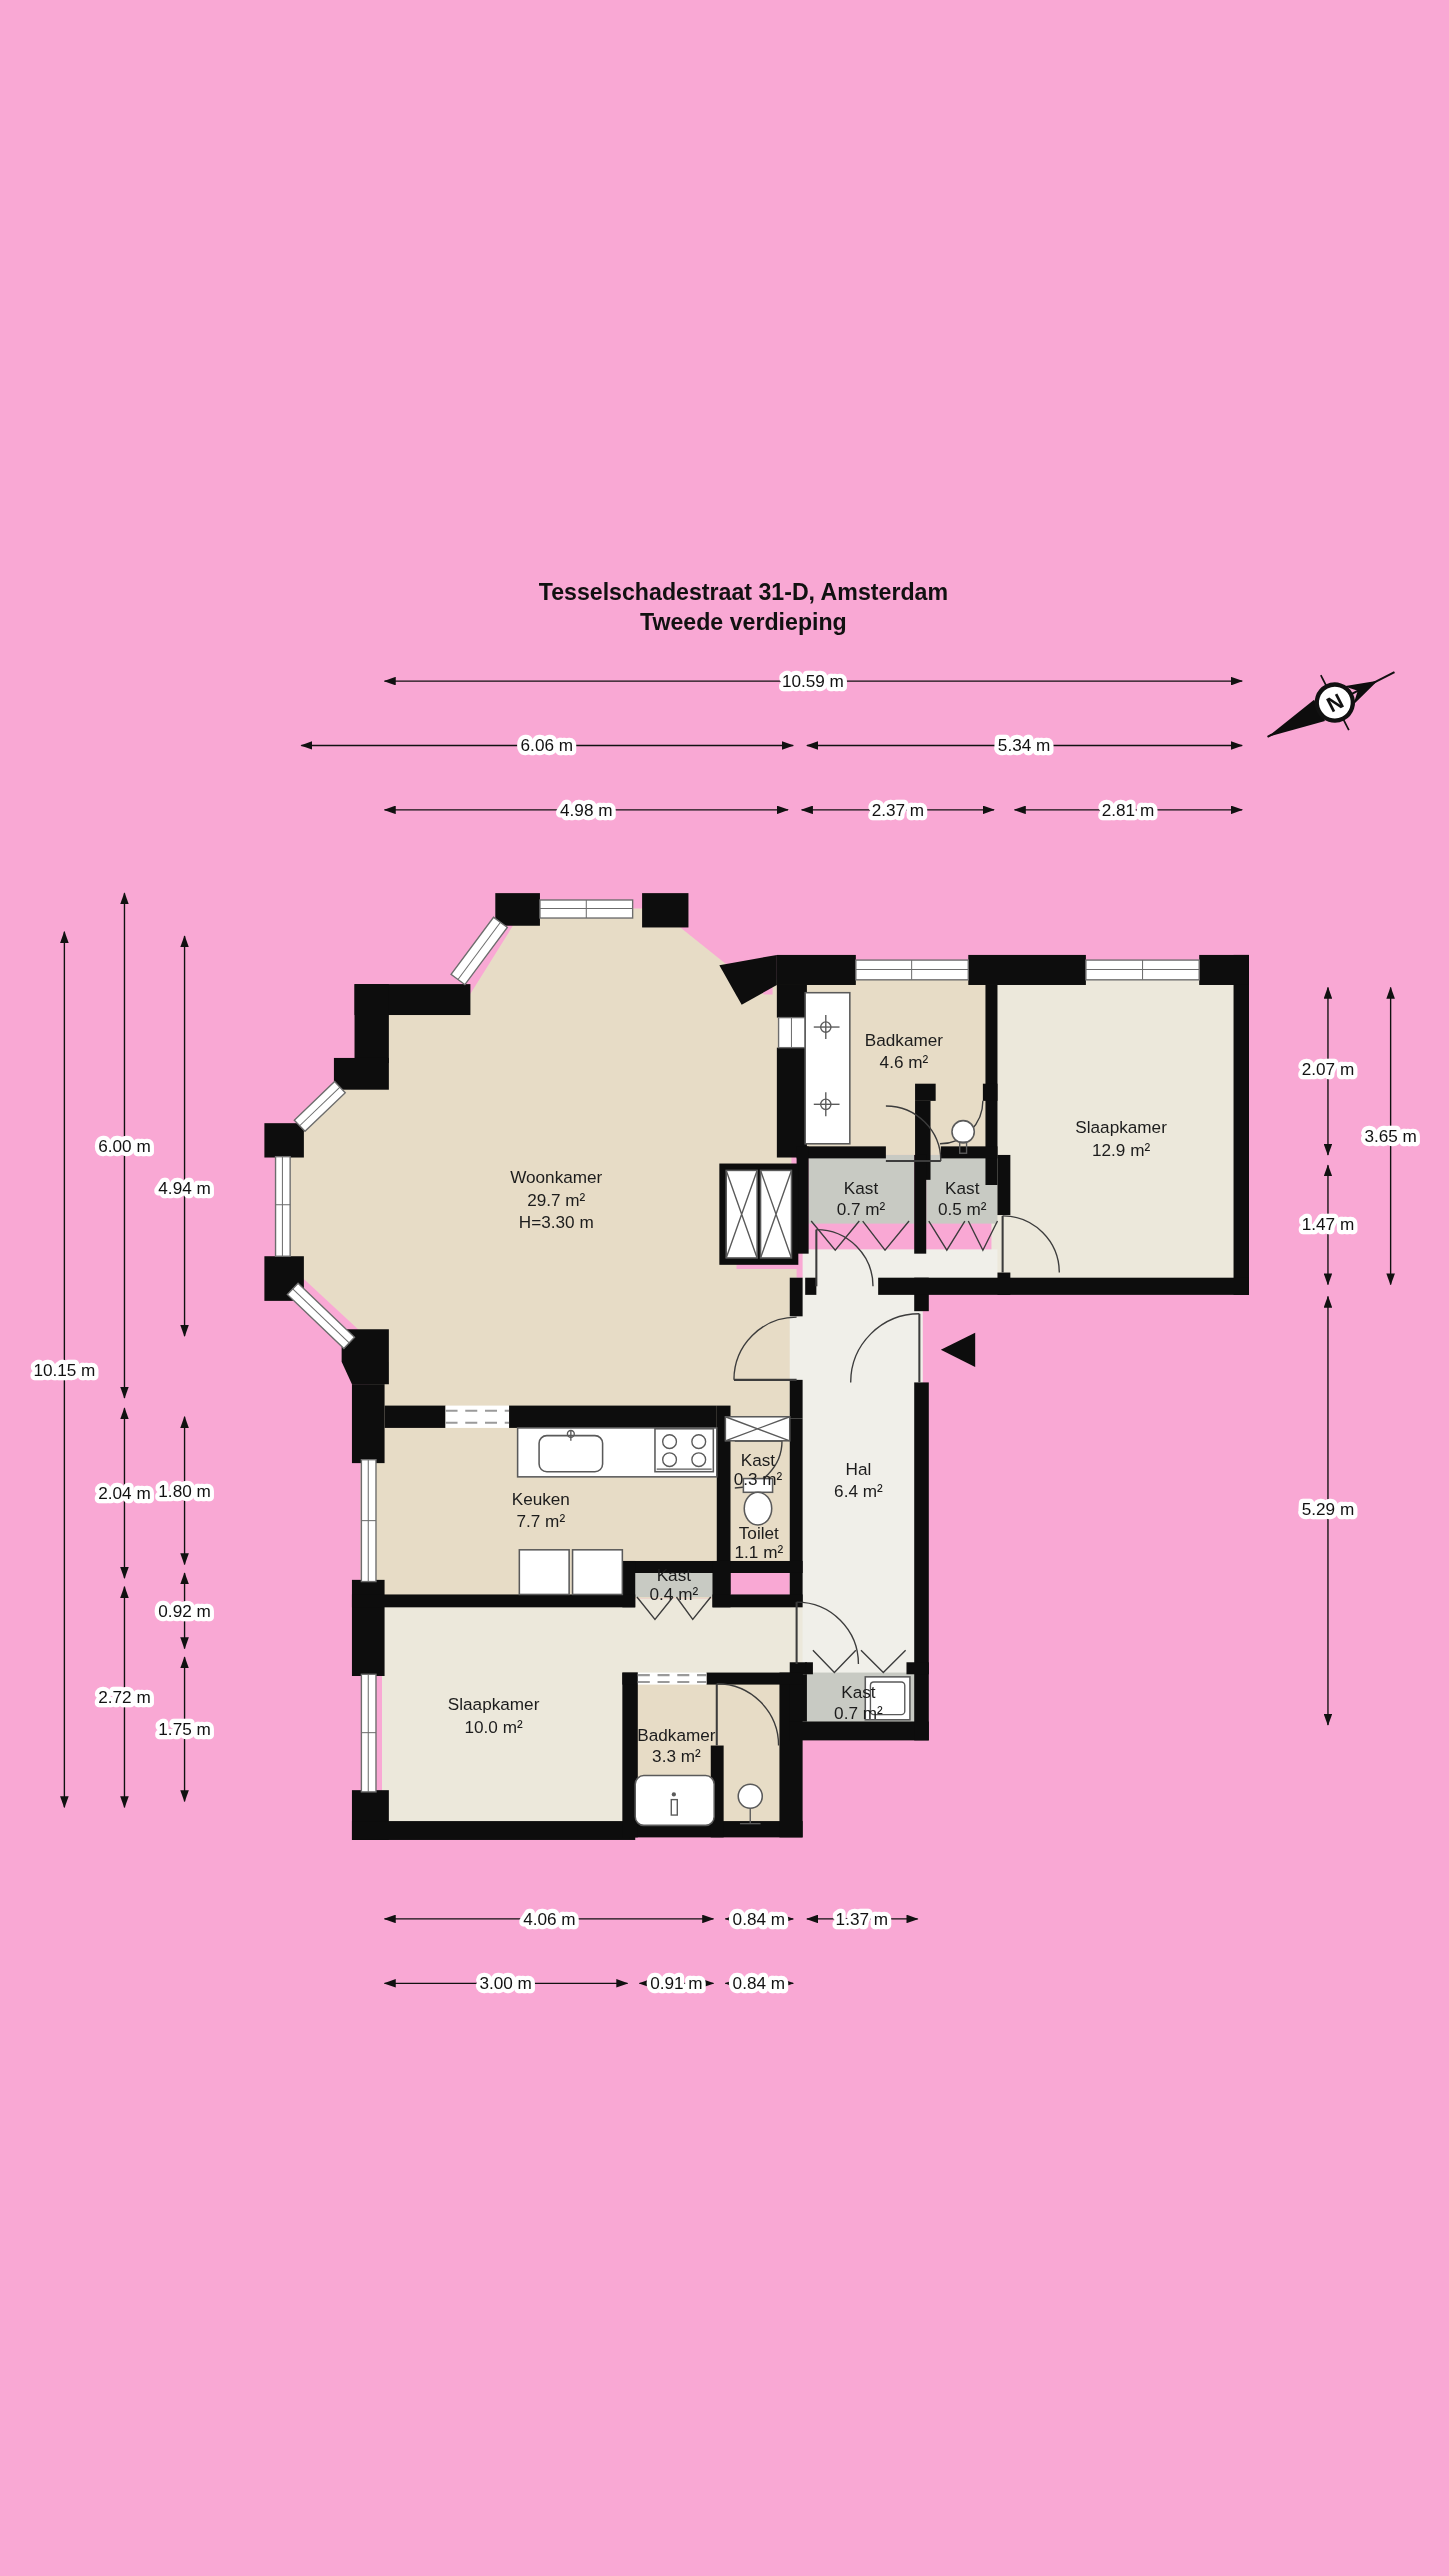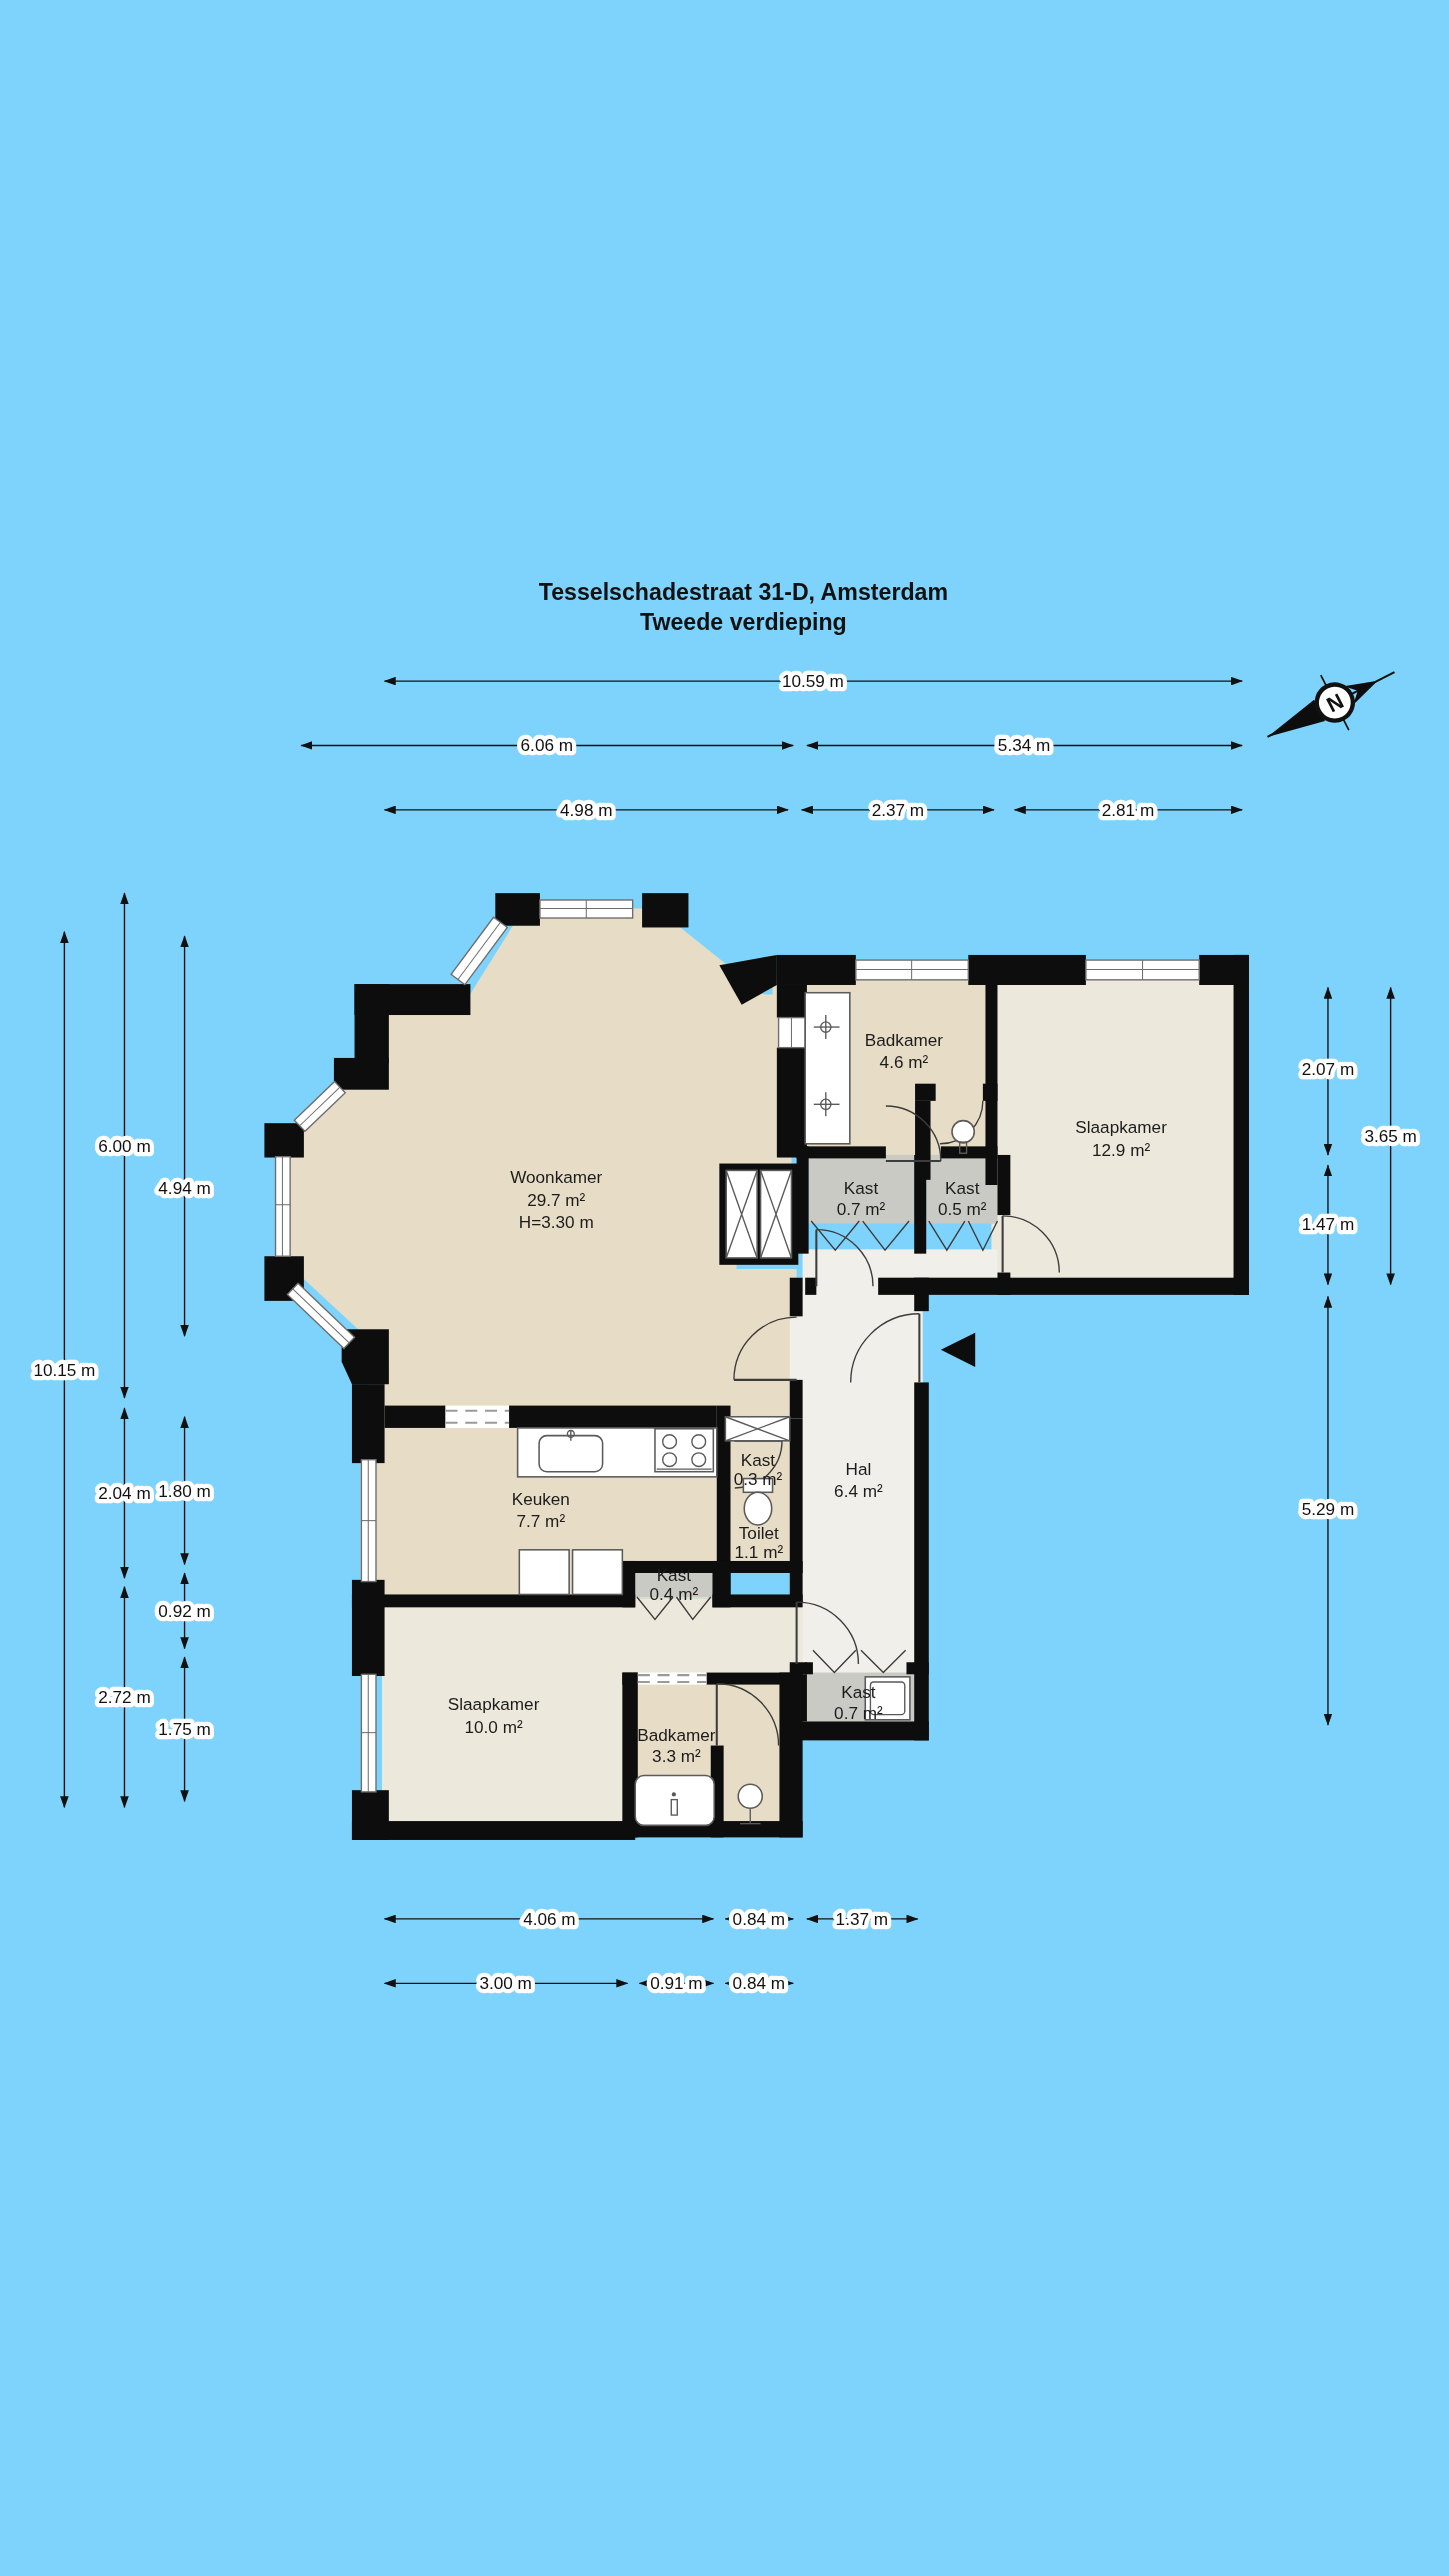--- a/index.html
+++ b/index.html
@@ -1,16 +1,16 @@
 <!DOCTYPE html>
 <html style="font-size:13.7px"><head>
 <meta charset="utf-8">
 <style>
   html,body{margin:0;padding:0;background:#ffffff;}
-  #stage{position:relative;width:1449px;height:2576px;background:#7dd3fc;overflow:hidden;
+  #stage{position:relative;width:1449px;height:2576px;background:#f9a8d4;overflow:hidden;
          font-family:"Liberation Sans", sans-serif;}
   svg{position:absolute;left:0;top:0;}
   .wall{fill:#0d0d0d;stroke:none;}
   .room-name{font:20px "Liberation Sans",sans-serif;fill:#1c1c1c;text-anchor:middle;}
   .room-sub{font:20px "Liberation Sans",sans-serif;fill:#1c1c1c;text-anchor:middle;}
   .title1{font:bold 27px "Liberation Sans",sans-serif;fill:#111;text-anchor:middle;}
   .dim-text{font:20px "Liberation Sans",sans-serif;fill:#111;text-anchor:middle;
             paint-order:stroke;stroke:#ffffff;stroke-width:10px;stroke-linejoin:round;}
   .dimline{stroke:#111;stroke-width:1.6;}
   .win{fill:#ffffff;stroke:#6d6d6d;stroke-width:1.6;}

